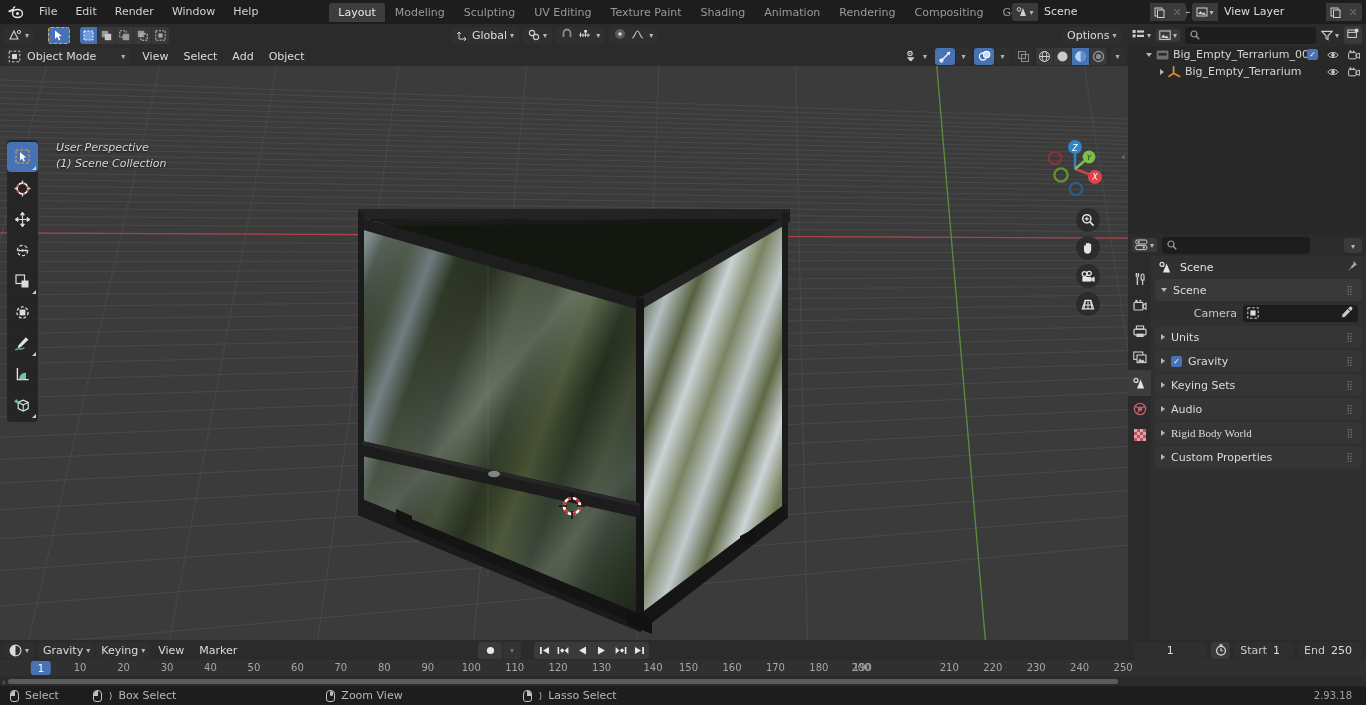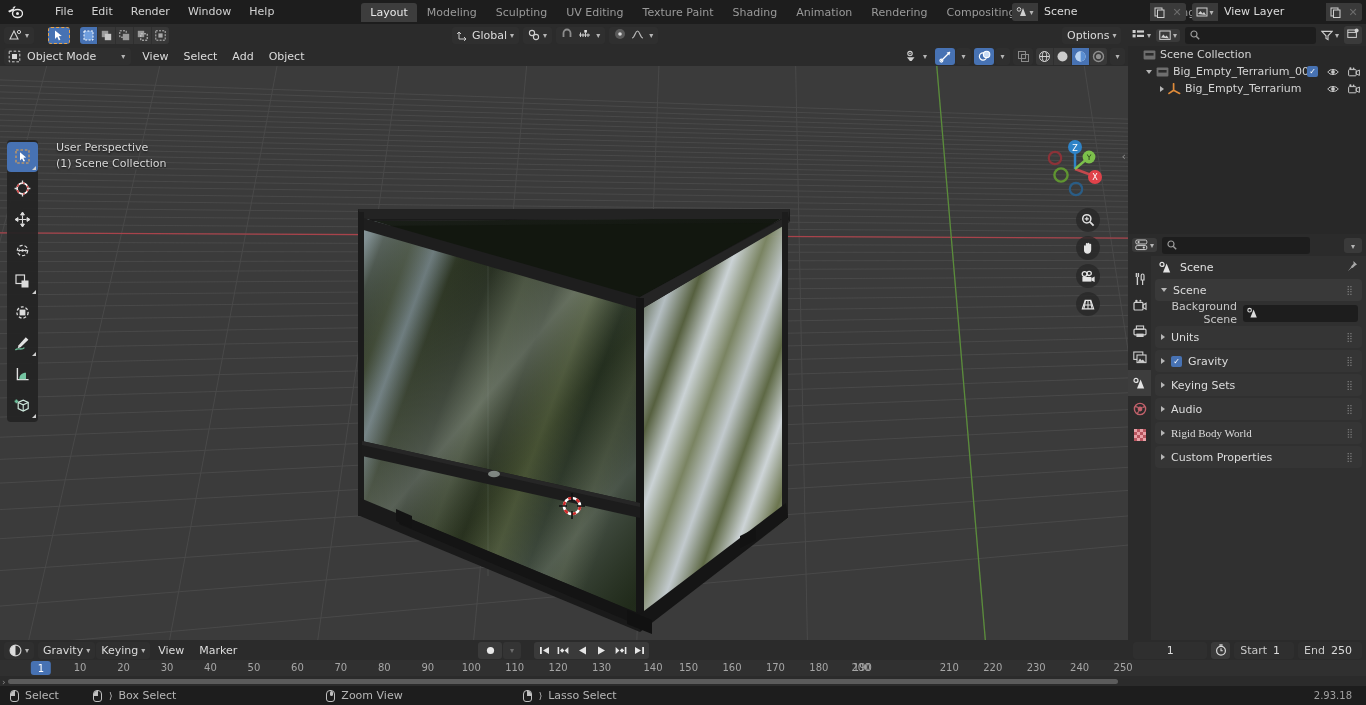--- a/index.html
+++ b/index.html
@@ -8,21 +8,21 @@
     background:#1d1d1d;
     font-family:"DejaVu Sans", sans-serif;
     font-size:11px; color:#e5e5e5;
     -webkit-font-smoothing:antialiased;
   }
   .app { position:relative; width:1366px; height:705px; }
 
   
   .topbar{
     position:absolute; left:0; top:0; width:1366px; height:24px;
-    background:#1d1d1d; display:flex; align-items:center; gap:16px;
+    background:#1d1d1d; display:flex; align-items:center; gap:0;
   }
   .blender-logo{ width:30px; display:flex; justify-content:center; align-items:center; }
   .menu-item{
     padding:0 9px; height:18px; line-height:18px; color:#d2d2d2; font-size:11px;
     border-radius:3px; white-space:nowrap;
   }
   .wstabs{ display:flex; align-items:center; margin-left:62px; gap:1px;text-align:center; }
   .wstab{
     padding:0 9px; height:19px; line-height:19px; font-size:11px; color:#9a9a9a;
     border-radius:3px 3px 0 0; background:transparent; white-space:nowrap;
@@ -56,21 +56,21 @@
   .seg > div{ width:17px; height:17px; display:flex; align-items:center; justify-content:center; background:#383838; }
   .seg > div:first-child{ border-radius:3px 0 0 3px; }
   .seg > div:last-child{ border-radius:0 3px 3px 0; }
   .seg > div.on{ background:#4772b3; }
   .caret{ font-size:8px; color:#b5b5b5; }
   .menutxt{ padding:0 7px; height:17px; line-height:17px; font-size:11px; color:#dcdcdc; border-radius:3px; }
 
   
   .viewport{
     position:absolute; left:0; top:66px; width:1128px; height:574px;
-    background:#3b3b3b; overflow:hidden;
+    background:#3b3b3b; overflow:hidden;font-style:italic;
   }
   .grid-lines{ position:absolute; inset:0; }
   .vp-text{ position:absolute; left:56px; top:74px; pointer-events:none; }
   .vp-text div{ font-size:11px; color:#d8d8d8; line-height:16px; text-shadow:0 1px 2px rgba(0,0,0,.8); }
 
   
   .toolbar{
     position:absolute; left:7px; top:74px; width:31px;
     background:rgba(36,36,36,.93); border-radius:4px; padding:2px 0;
     display:flex; flex-direction:column; gap:1px;
@@ -751,30 +751,20 @@
       <div style="background:#3a3a3a;border-radius:3px;padding:2px 3px">
         <svg width="12" height="11" viewBox="0 0 12 11">
             <rect x="0.8" y="2" width="8.6" height="7.4" fill="none" stroke="#cfcfcf" stroke-width="1"></rect>
             <path d="M0.8 4.4 L9.4 4.4" stroke="#cfcfcf" stroke-width="1"></path>
             <circle cx="9.6" cy="2.4" r="2" fill="#cfcfcf"></circle>
           </svg>
       </div>
     </div>
     <div id="outrows">
         <div class="out-row">
-          <span style="width:7px;display:inline-block"></span>
-          <span style="display:flex;align-items:center">
-            <svg width="13" height="12" viewBox="0 0 13 12">
-              <rect x="0.6" y="1.4" width="11.8" height="9" rx="1" fill="#6e6e6e"></rect>
-              <rect x="2.4" y="4" width="8.2" height="2.6" fill="#2b2b2b"></rect>
-            </svg>
-          </span>
-          <span>Scene Collection</span>
-        </div>
-        <div class="out-row">
           <span class="spacer"></span>
           <span class="tri down"></span>
           <span style="display:flex;align-items:center">
             <svg width="13" height="12" viewBox="0 0 13 12">
               <rect x="0.6" y="1.4" width="11.8" height="9" rx="1" fill="#6e6e6e"></rect>
               <rect x="2.4" y="4" width="8.2" height="2.6" fill="#2b2b2b"></rect>
             </svg>
           </span>
           <span>Big_Empty_Terrarium_001</span>
           <span class="out-icons">
@@ -920,29 +910,33 @@
           </span>
         </div>
 
         <div class="panel-head">
           <span class="tri down"></span>
           <span>Scene</span>
           <span class="dots">⣿</span>
         </div>
         <div id="scenefields">
             <div class="prow">
-              <span class="plabel">Background Scene</span>
+              <span class="plabel">Camera</span>
               <span class="pfield">
                 <span style="display:flex;align-items:center">
                   <svg width="12" height="12" viewBox="0 0 12 12">
-                    <path d="M3.4 10.4 L6.6 2.4 L9.8 10.4 Z" fill="#dcdcdc"></path>
-                    <circle cx="2.6" cy="3.2" r="1.8" fill="none" stroke="#dcdcdc" stroke-width="1.1"></circle>
+                    <rect x="0.8" y="0.8" width="10.4" height="10.4" fill="none" stroke="#d4d4d4" stroke-width="1" stroke-dasharray="2.6 1.8"></rect>
+                    <rect x="3.4" y="3.4" width="5.2" height="5.2" fill="#dcdcdc"></rect>
                   </svg>
                 </span>
                 <span></span>
+                <span class="eyedrop"><svg width="12" height="12" viewBox="0 0 12 12">
+                    <path d="M8.6 0.9 a1.8 1.8 0 0 1 2.5 2.5 L9.6 4.9 L7.1 2.4 Z" fill="#cacaca"></path>
+                    <path d="M6.6 2.9 L9.1 5.4 L3.6 10.9 L1.1 11.3 L1.5 8.4 Z" fill="#cacaca"></path>
+                  </svg></span>
               </span>
             </div>
           </div>
 
         <div id="closedpanels">
             <div class="panel-head closed" style="margin-top: 2px;">
               <span class="tri"></span>
               <span>Units</span>
               <span class="dots">⣿</span>
             </div>

